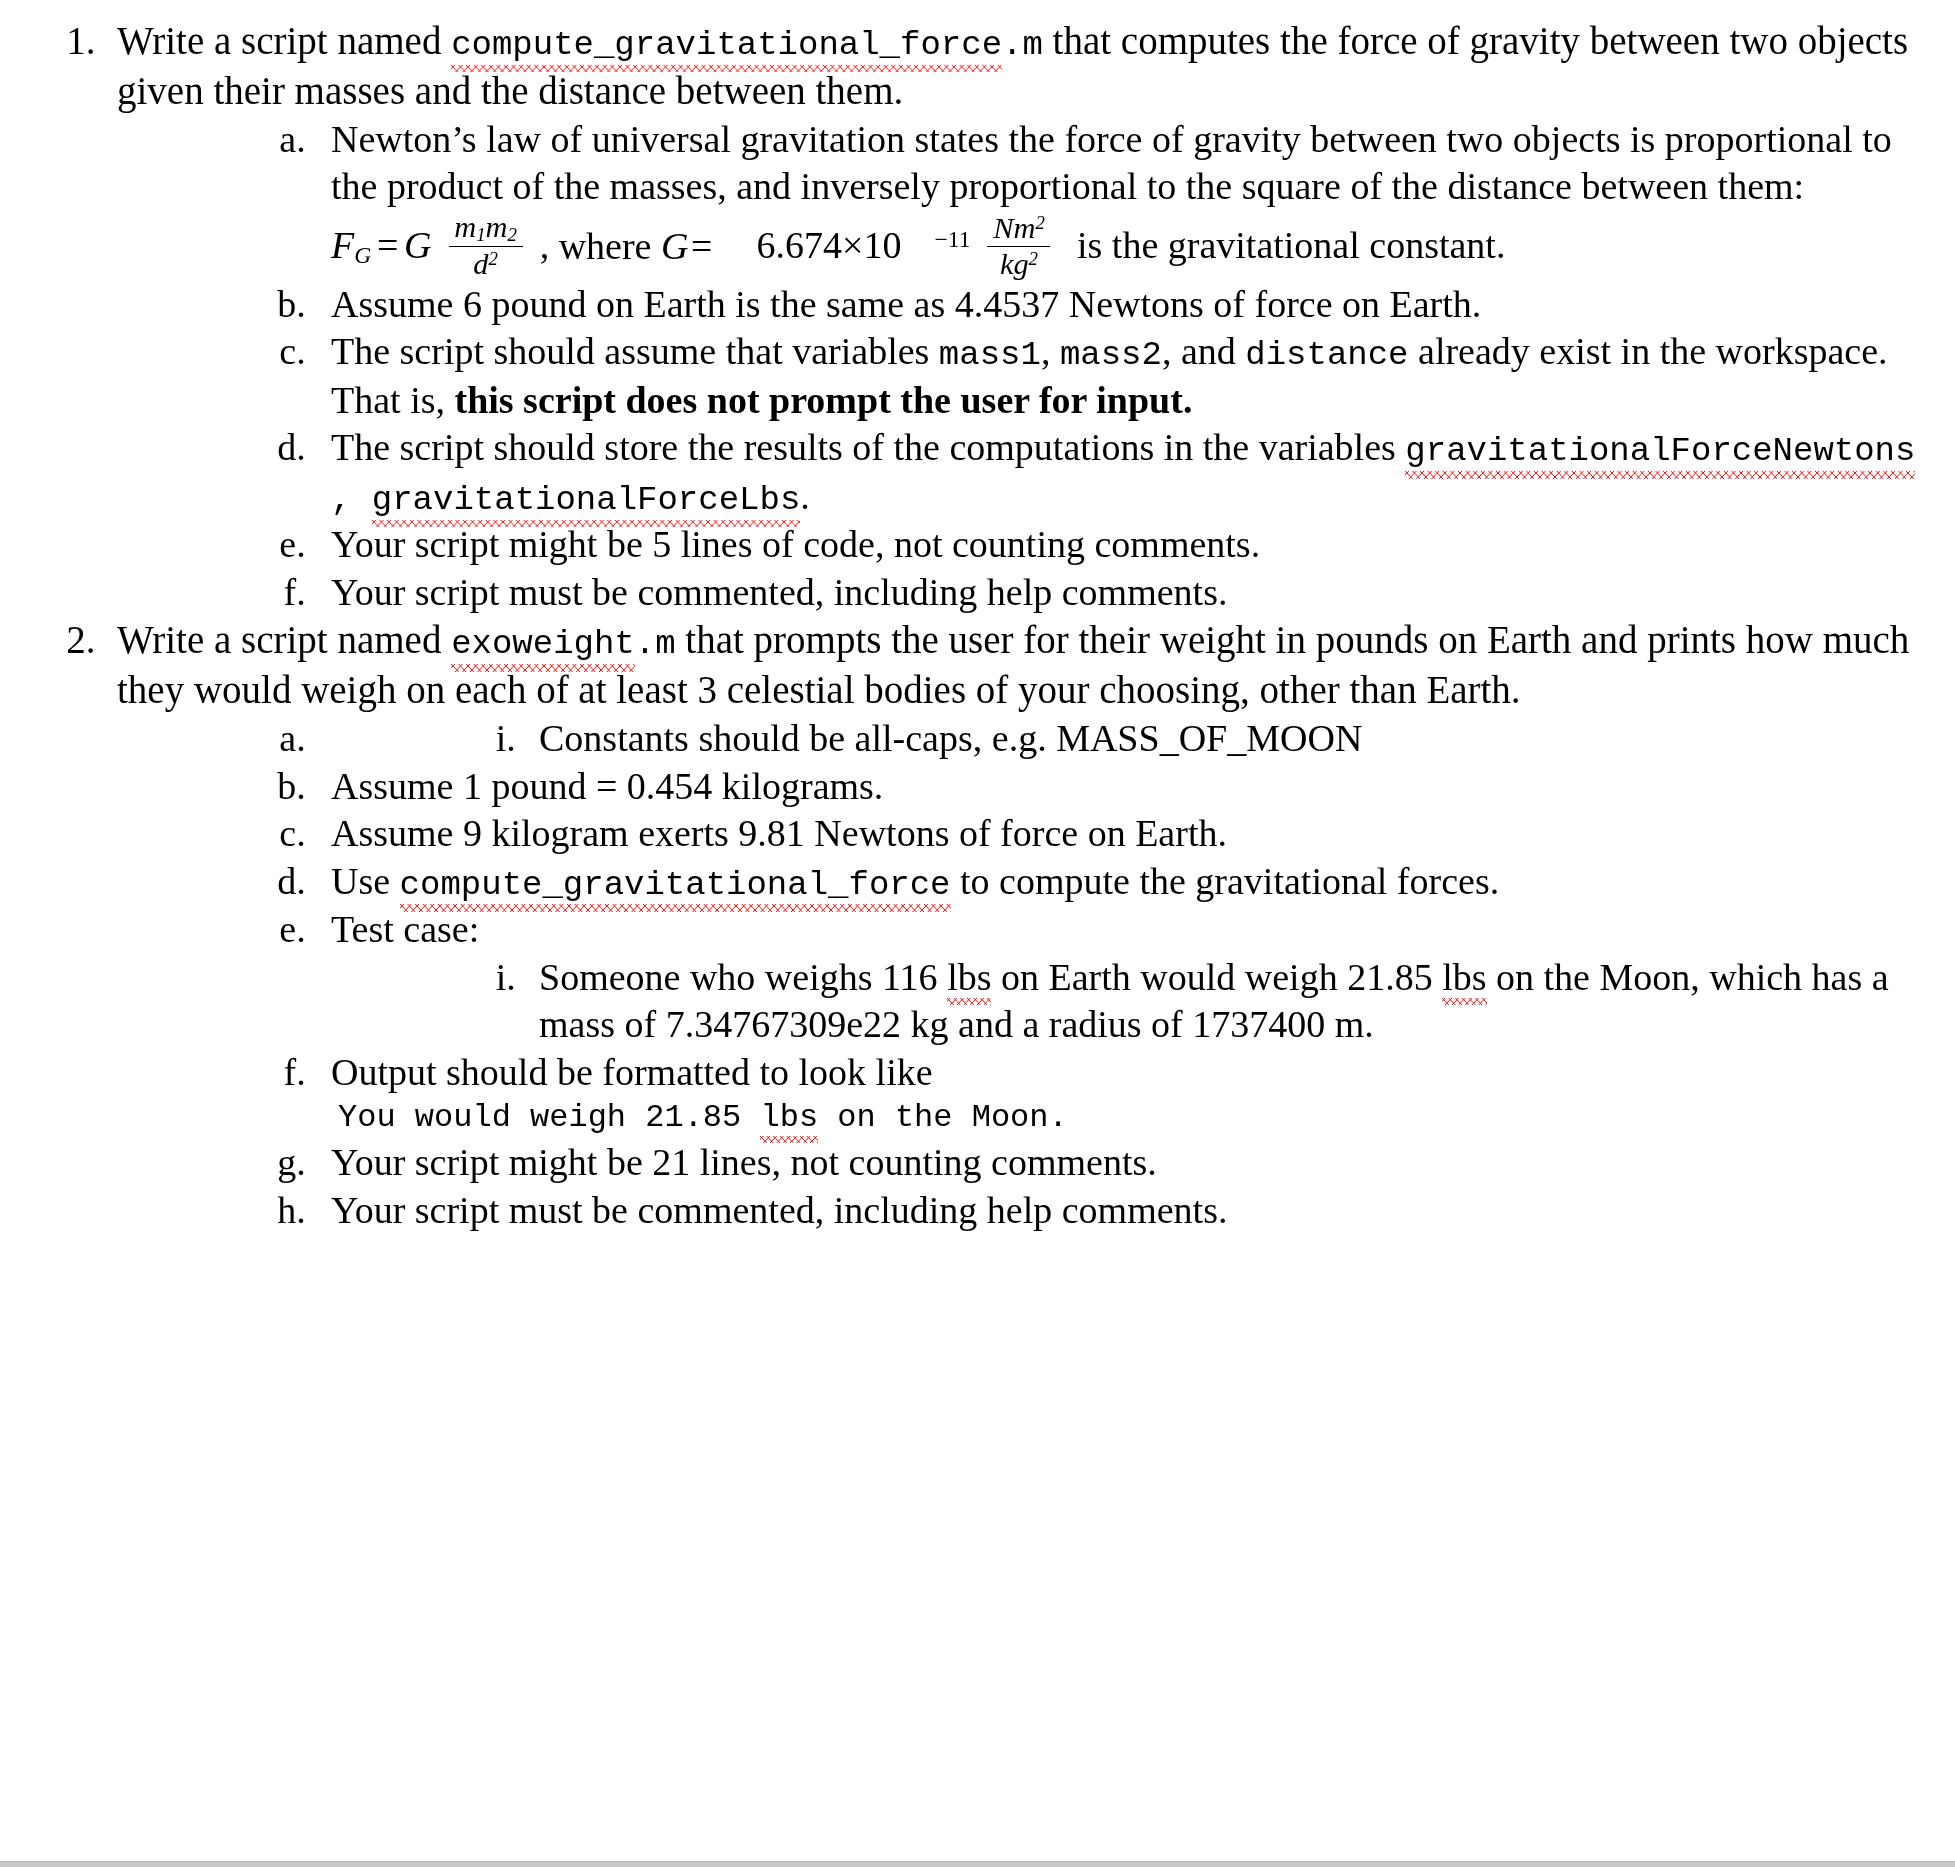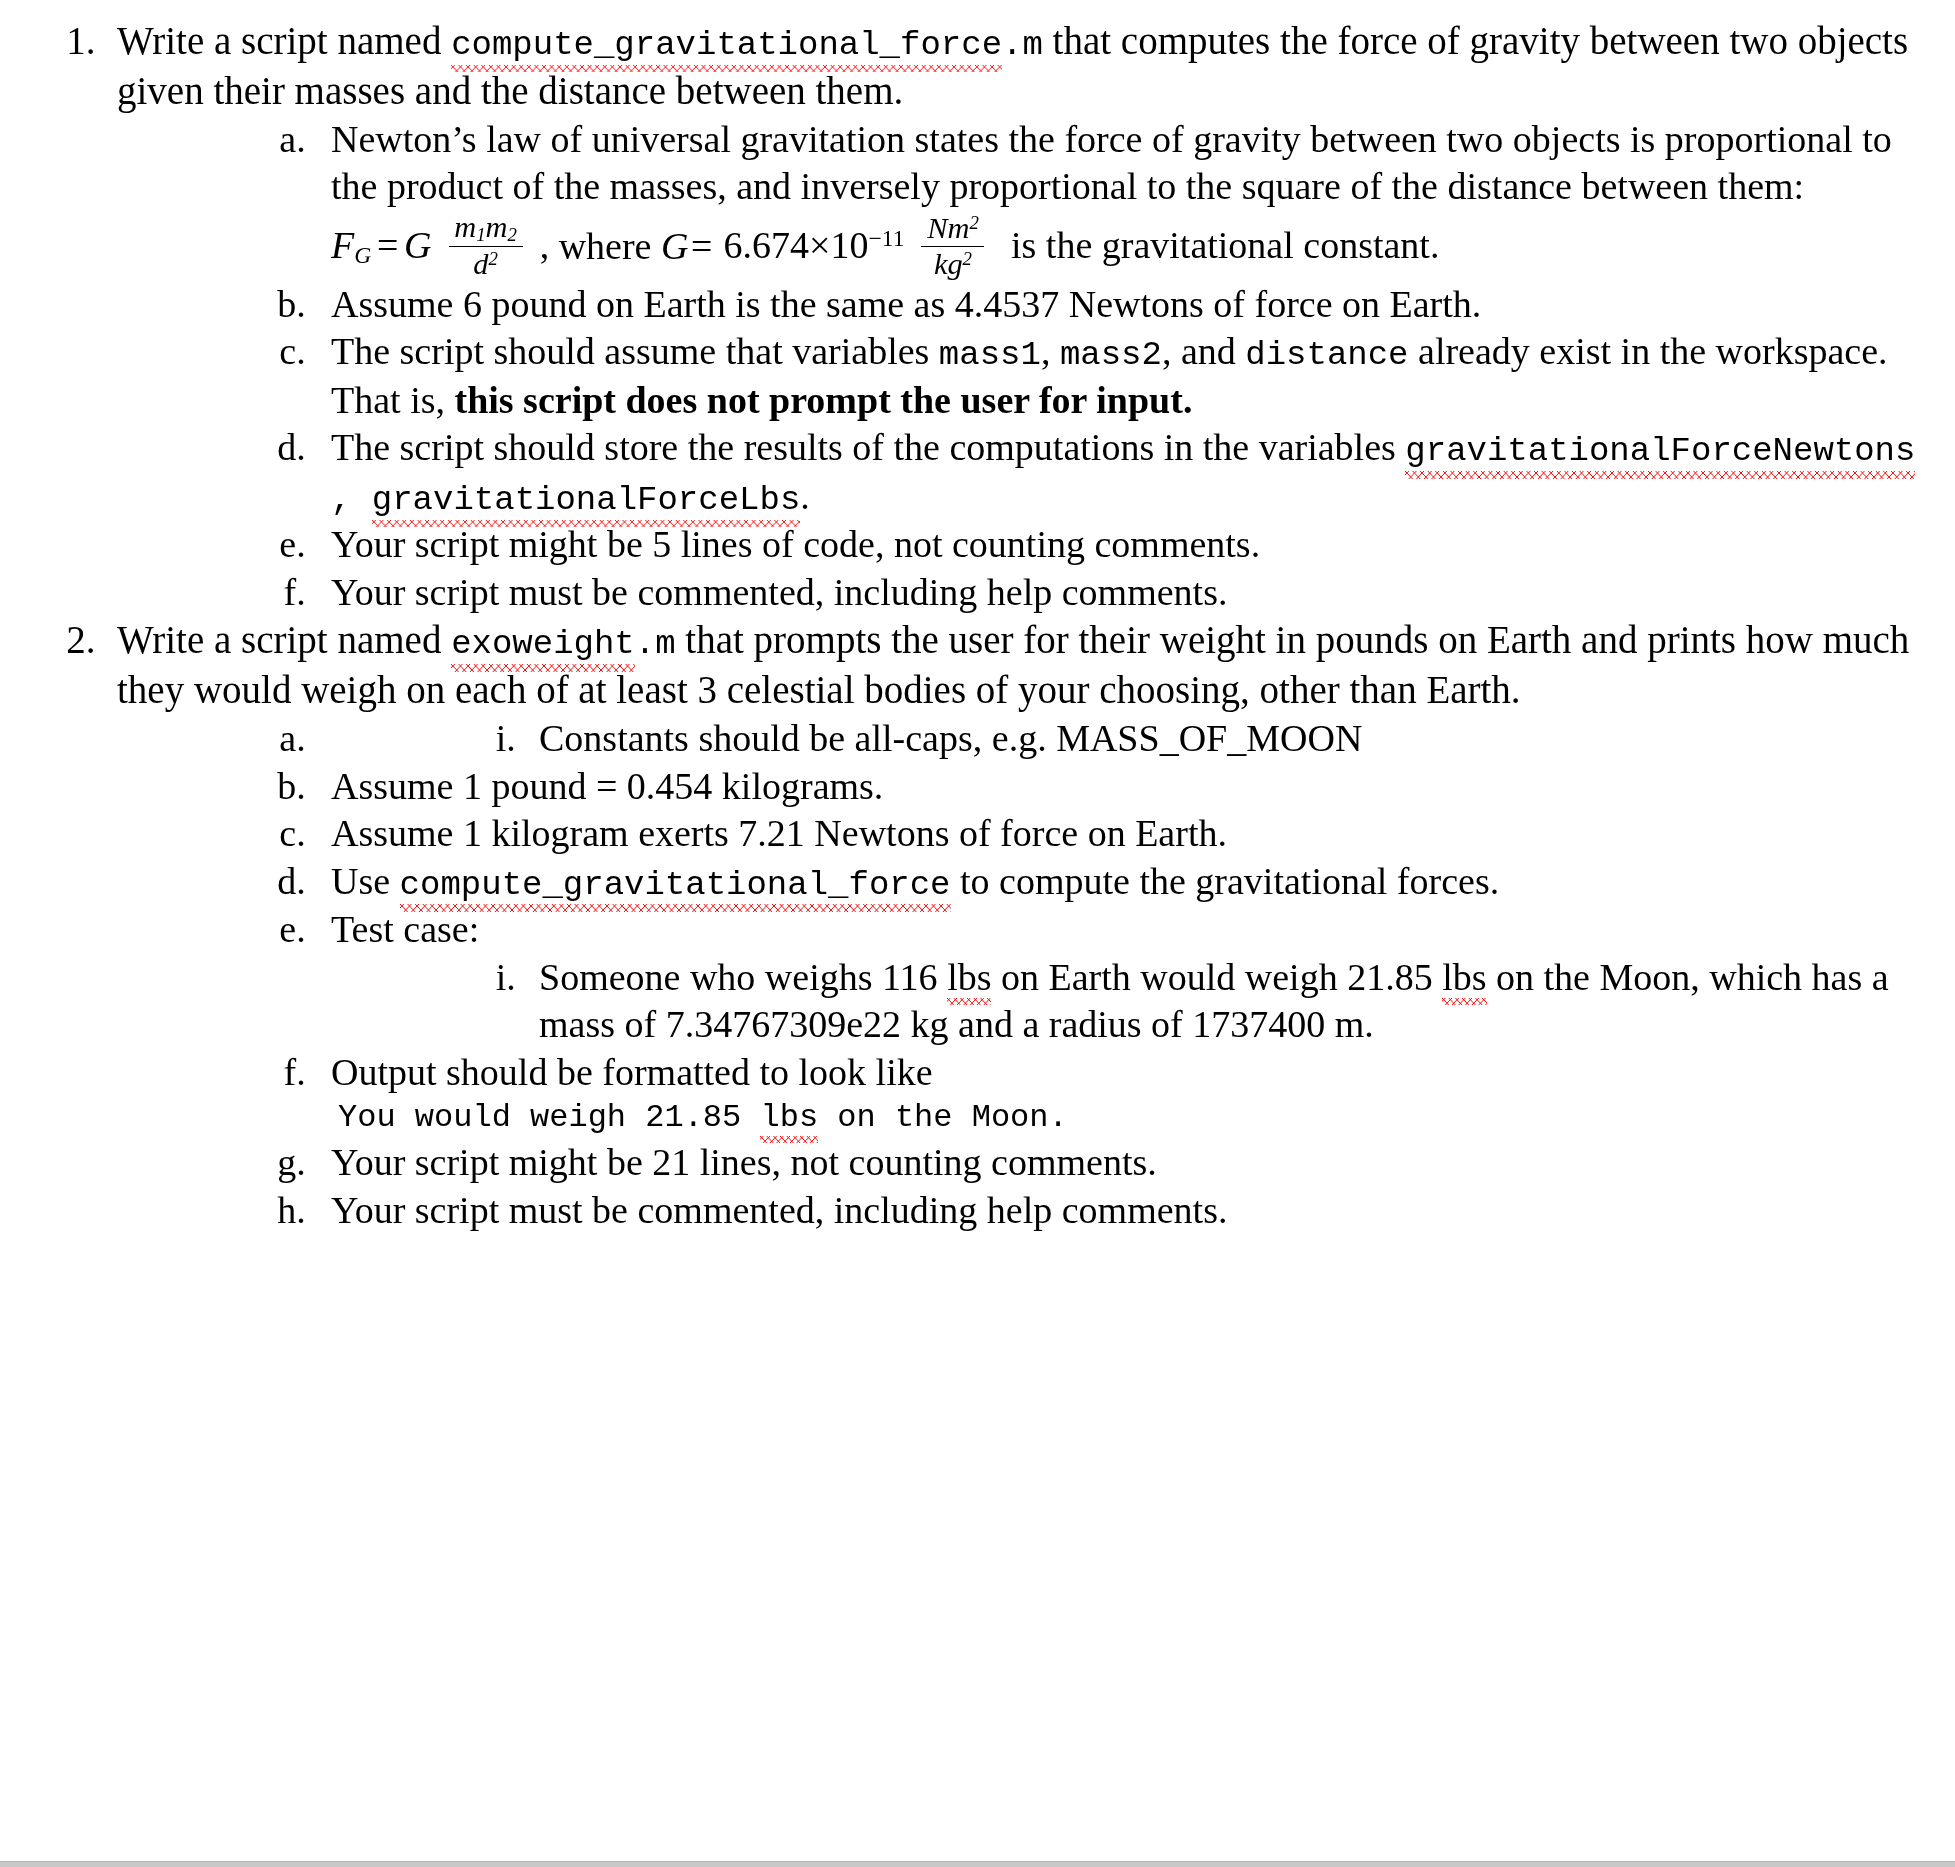--- a/index.html
+++ b/index.html
@@ -143,21 +143,21 @@
   .frac > .den { display: block; border-top: 1.9px solid #000; padding: 1px 5.7px 0 5.7px; }
   sub { font-size: 0.62em; vertical-align: -0.22em; font-style: italic; }
   sup { font-size: 0.62em; vertical-align: 0.50em; }
   .upr { font-style: normal; }
 
   .const-line {
     font-size: 38px;
     line-height: 1.25;
     white-space: nowrap;
   }
-  .const-num { font-style: normal; font-family: "Liberation Serif", "DejaVu Serif", serif; }
+  .const-num { font-style: normal; font-family: "Liberation Serif", "DejaVu Serif", serif; margin-left: 33px; }
 
   .bottom-edge {
     position: absolute;
     left: 0;
     right: 0;
     bottom: 0;
     height: 5.7px;
     background: #c8c8c8;
     border-top: 1px solid #b4b4b4;
   }
@@ -227,21 +227,21 @@
           </ol>
         </li>
 
         <li class="lvl2">
           <span class="marker">b.</span>
           <span class="body-text">Assume 1 pound = 0.454 kilograms.</span>
         </li>
 
         <li class="lvl2">
           <span class="marker">c.</span>
-          <span class="body-text">Assume 1 kilogram exerts 7.21 Newtons of force on Earth.</span>
+          <span class="body-text">Assume 9 kilogram exerts 9.81 Newtons of force on Earth.</span>
         </li>
 
         <li class="lvl2">
           <span class="marker">d.</span>
           <span class="body-text"><span>Use </span><span class="code squig">compute_gravitational_force</span><span> to compute the gravitational forces.</span></span>
         </li>
 
         <li class="lvl2">
           <span class="marker">e.</span>
           <span class="body-text">Test case:</span>

